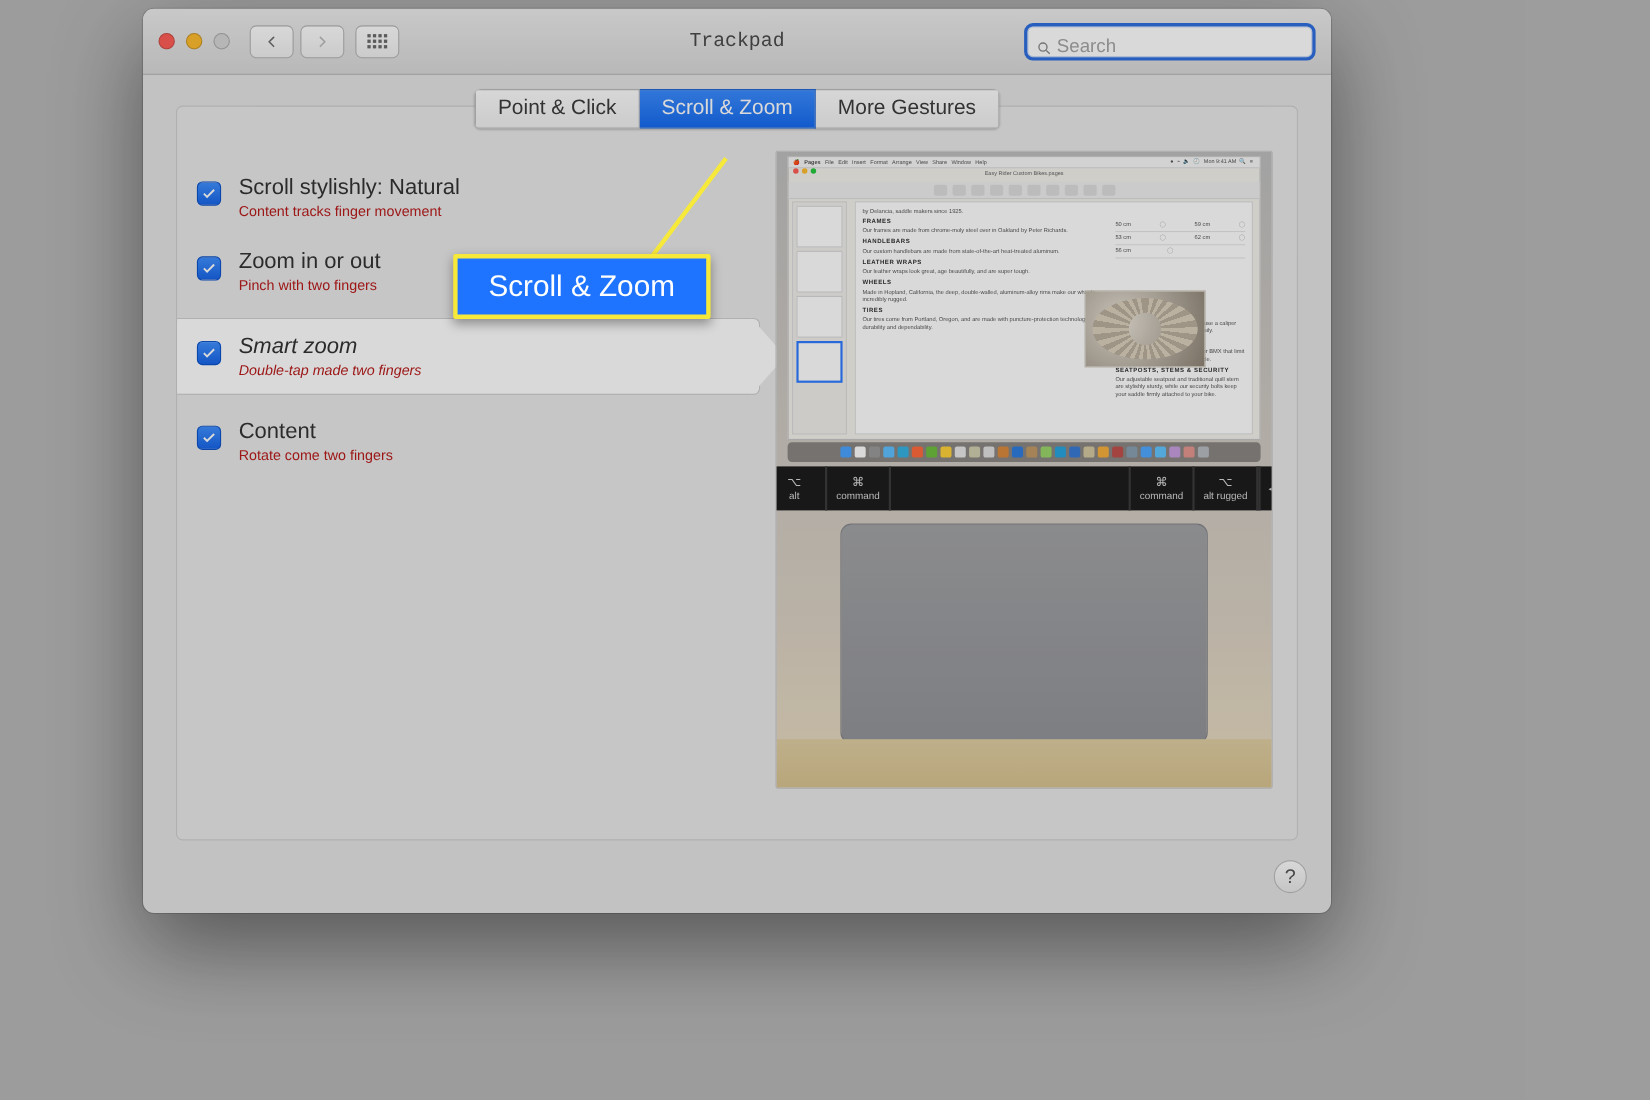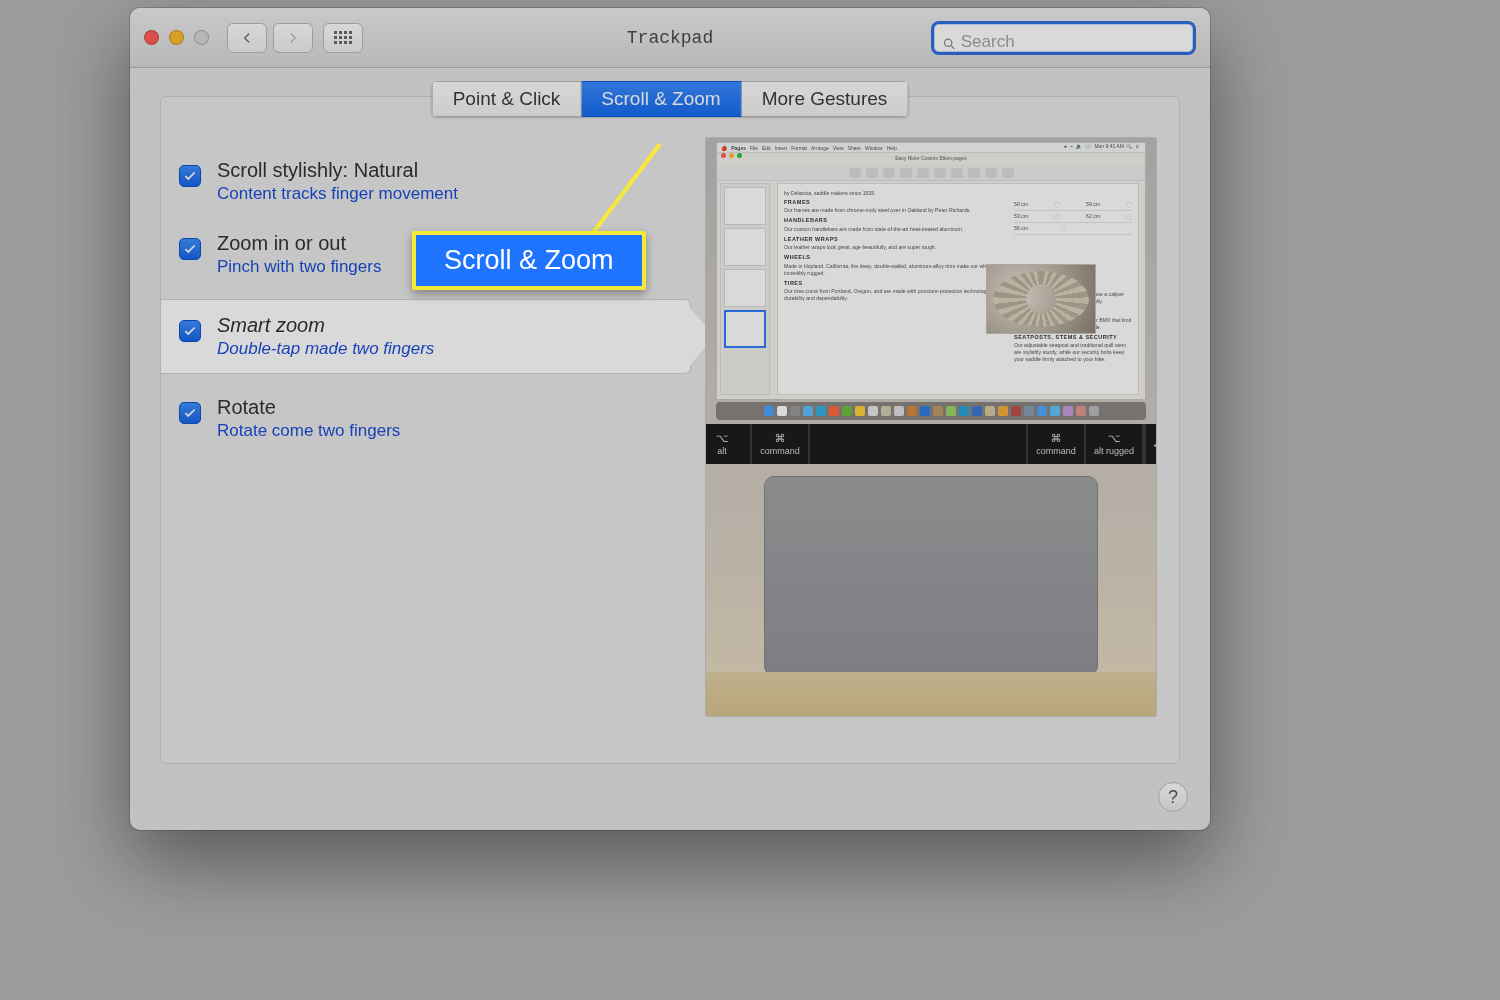--- a/index.html
+++ b/index.html
@@ -141,21 +141,21 @@
   }
   .chk {
     width: 22px; height: 22px; border-radius: 5px;
     background: linear-gradient(#3f90ff,#1865e8);
     border: 1px solid #0d53c9;
     display:flex;align-items:center;justify-content:center;
     flex-shrink:0; margin-top: 6px;
   }
   .chk svg { width:14px;height:14px;stroke:#fff;stroke-width:3;fill:none; }
   .labels .t { font-size: 20px; color: #333; }
-  .labels .s { font-size: 17px; color: #1d4ed8; margin-top: 2px; }
+  .labels .s { font-size: 13px; color: #b91c1c; margin-top: 2px; }
 
   
   .preview {
     position: absolute; right: 22px; top: 40px;
     width: 452px; height: 580px;
     background: linear-gradient(#bfbfbf 0%, #d9d0c4 70%, #e9dcbf 100%);
     border: 1px solid #c9c9c9;
     border-radius: 2px;
     overflow: hidden;
   }
@@ -333,21 +333,21 @@
           <div class="s">Double-tap made two fingers</div>
         </div>
       </div>
       <div class="row">
         <div class="chk">
             <svg viewBox="0 0 24 24">
               <path d="M4 12l5 5 11-11"></path>
             </svg>
           </div>
         <div class="labels">
-          <div class="t">Rotate</div>
+          <div class="t">Content</div>
           <div class="s">Rotate come two fingers</div>
         </div>
       </div>
     </div>
 
     <div class="preview">
       <div class="mock-screen">
         <div class="mock-menubar">
           <b>🍎</b>
             <b>Pages</b>

